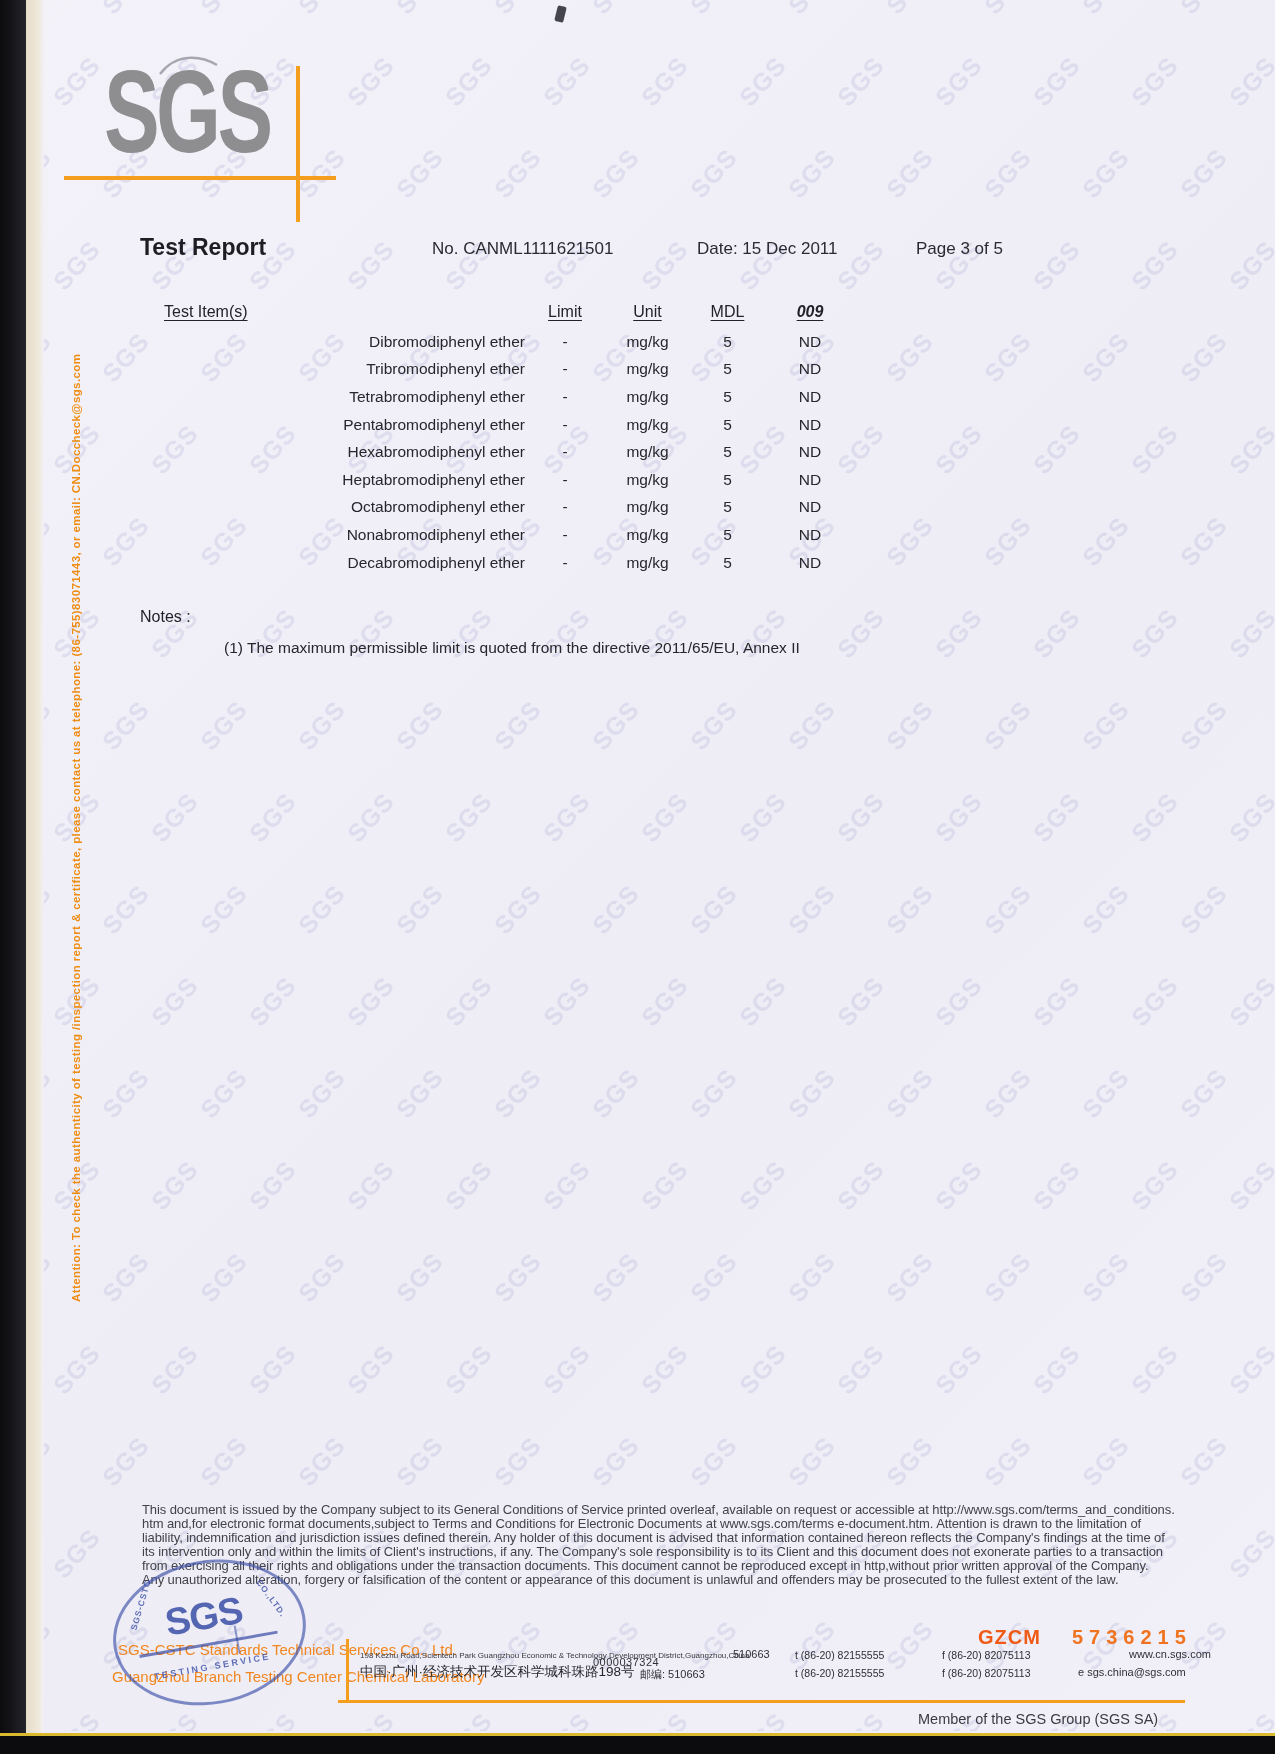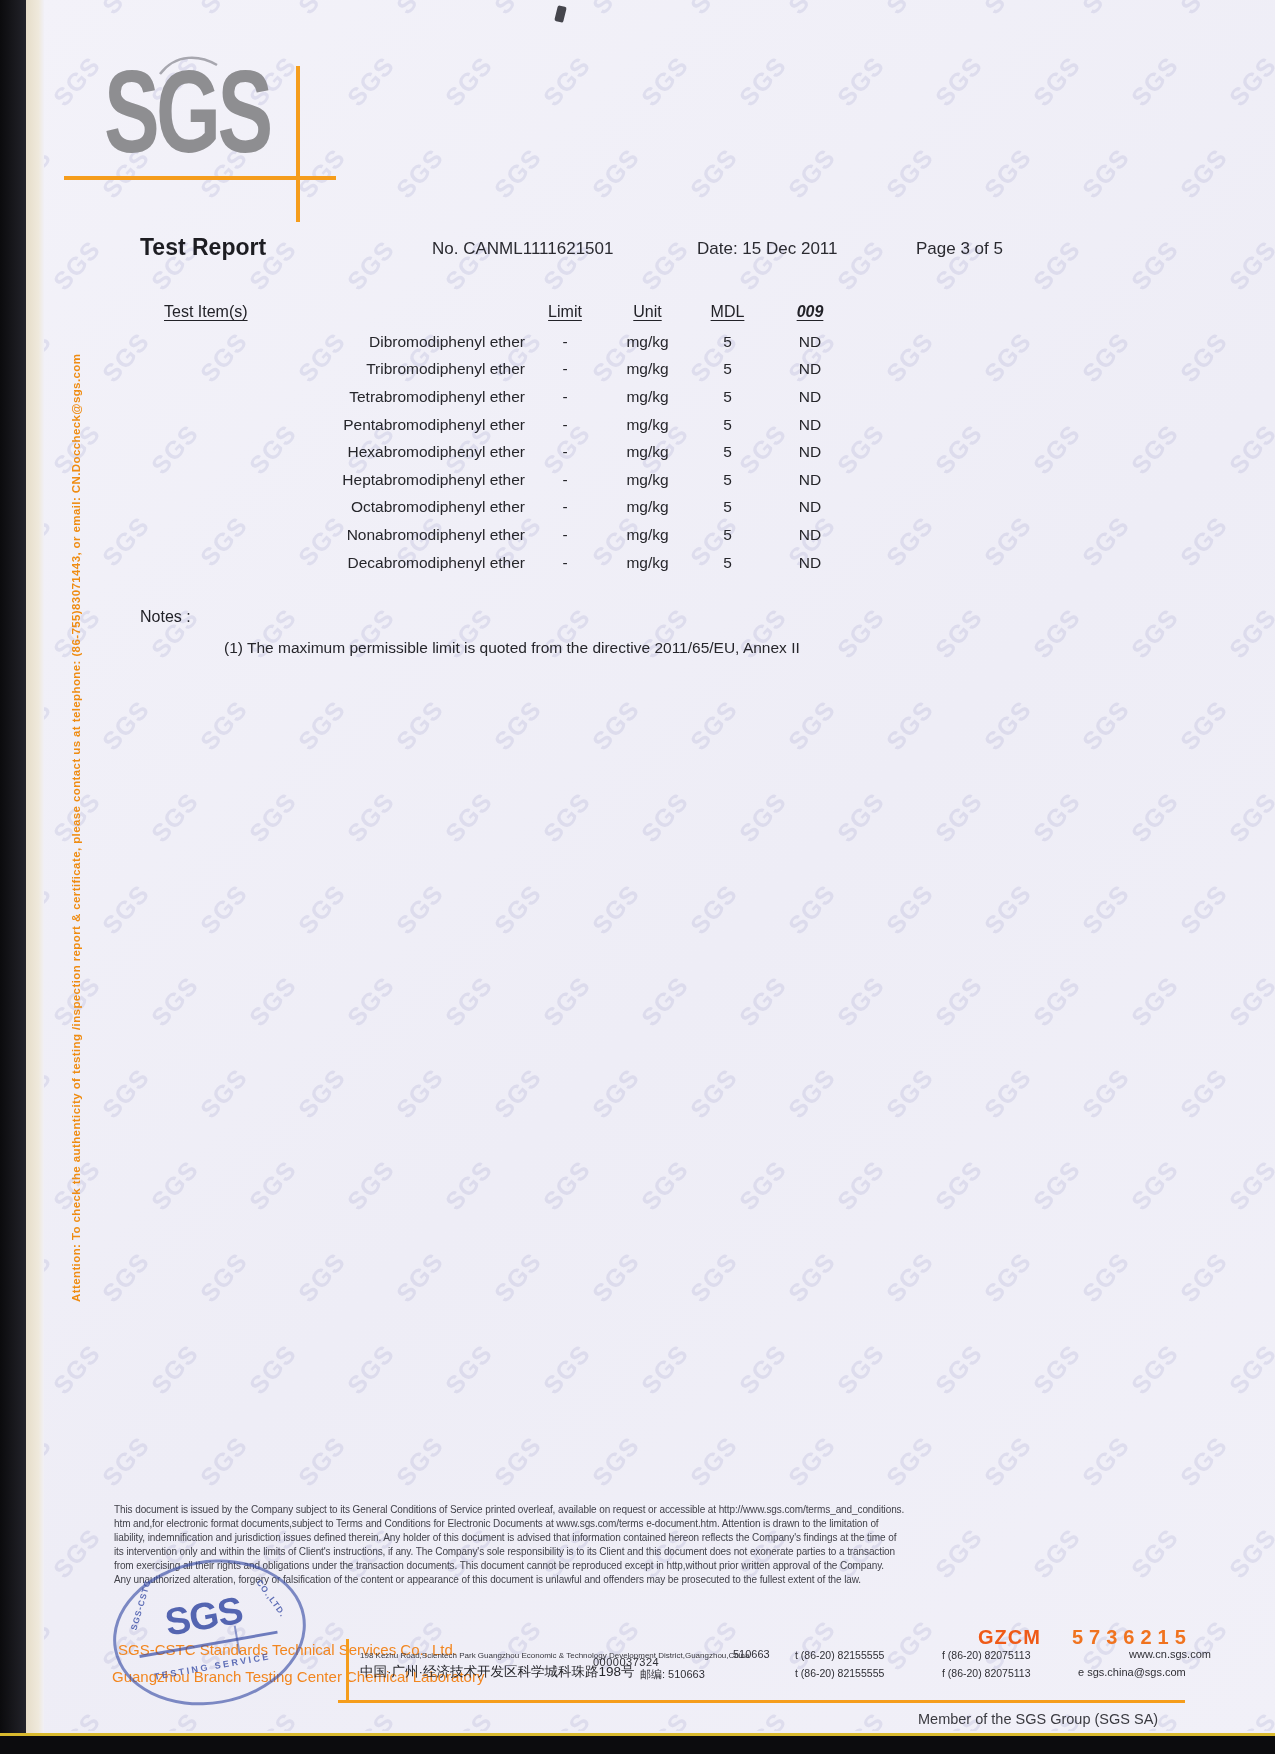--- a/index.html
+++ b/index.html
@@ -60,21 +60,21 @@
 
   
   .side-note{
     position:absolute;left:70px;top:1302px;white-space:nowrap;
     transform:rotate(-90deg);transform-origin:left top;
     font-size:11.5px;font-weight:bold;color:#ef8c12;letter-spacing:0.4px;
   }
 
   
   .legal{position:absolute;left:114px;top:1503px;width:1062px;}
-  .legal-line{font-size:10px;line-height:14px;color:#42424a;white-space:nowrap;letter-spacing:-0.1px;}
+  .legal-line{font-size:13px;line-height:14px;color:#42424a;white-space:nowrap;letter-spacing:-0.1px;margin-left:28px;}
 
   
   .stamp{position:absolute;left:112px;top:1561px;width:188px;height:138px;transform:rotate(-10deg);z-index:6;}
   .stamp-ellipse{position:absolute;left:0;top:0;width:100%;height:100%;border:3px solid rgba(62,82,168,0.65);border-radius:50%;}
   .stamp-center{position:absolute;left:0;top:34px;width:100%;text-align:center;font-size:38px;font-weight:bold;color:rgba(56,76,165,0.85);letter-spacing:-1px;}
   .stamp-underline{position:absolute;left:24px;top:82px;width:140px;height:3px;background:rgba(56,76,165,0.7);}
   .stamp-vtick{position:absolute;left:122px;top:70px;width:2px;height:28px;background:rgba(56,76,165,0.55);}
   .stamp-arc-bottom{position:absolute;left:0;top:101px;width:100%;text-align:center;font-size:9px;font-weight:bold;color:rgba(56,76,165,0.8);letter-spacing:2.5px;}
   .stamp-arc-left{position:absolute;left:8px;top:28px;font-size:8.5px;font-weight:bold;color:rgba(56,76,165,0.8);transform:rotate(-64deg);letter-spacing:1px;}
   .stamp-arc-right{position:absolute;right:2px;top:44px;font-size:8.5px;font-weight:bold;color:rgba(56,76,165,0.8);transform:rotate(64deg);letter-spacing:1px;}

